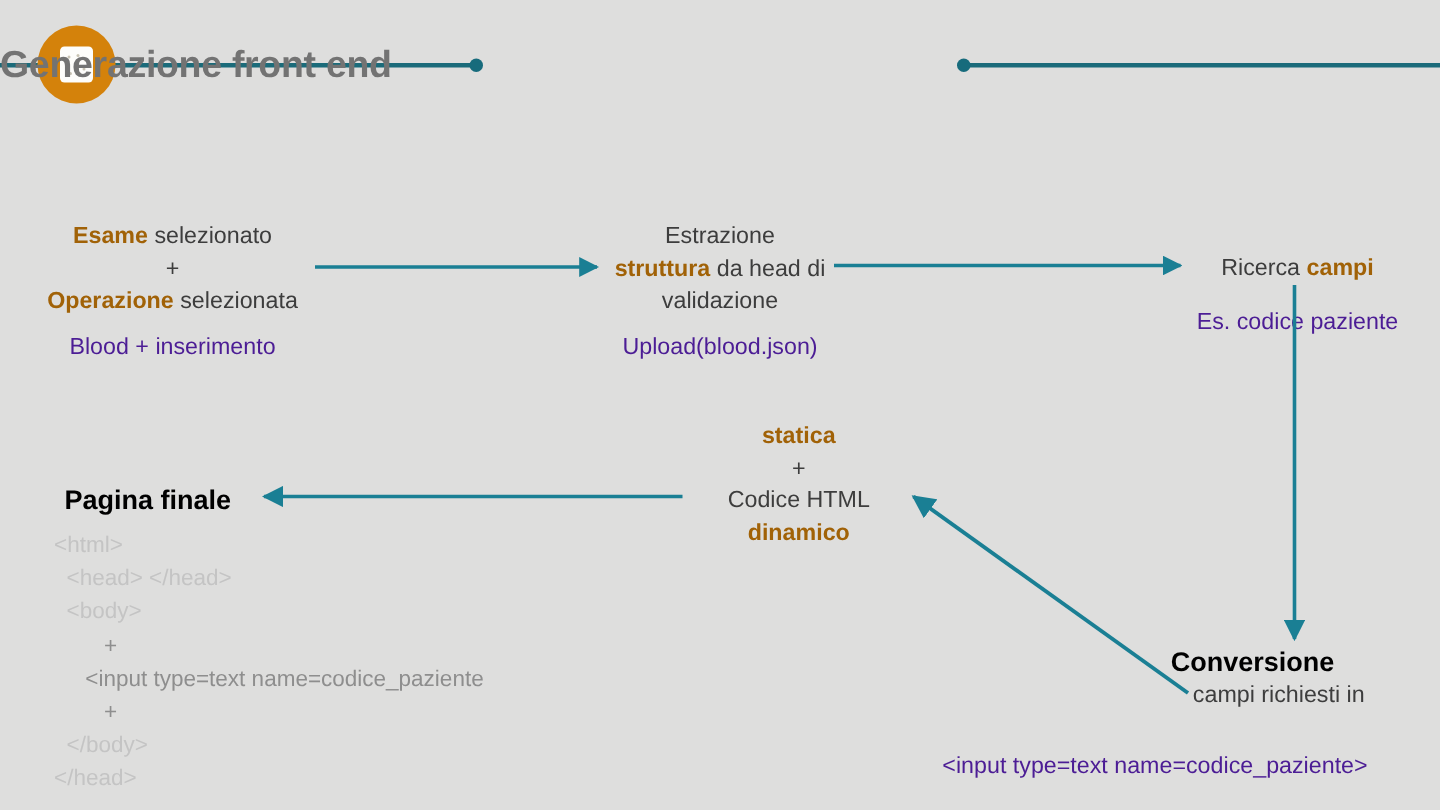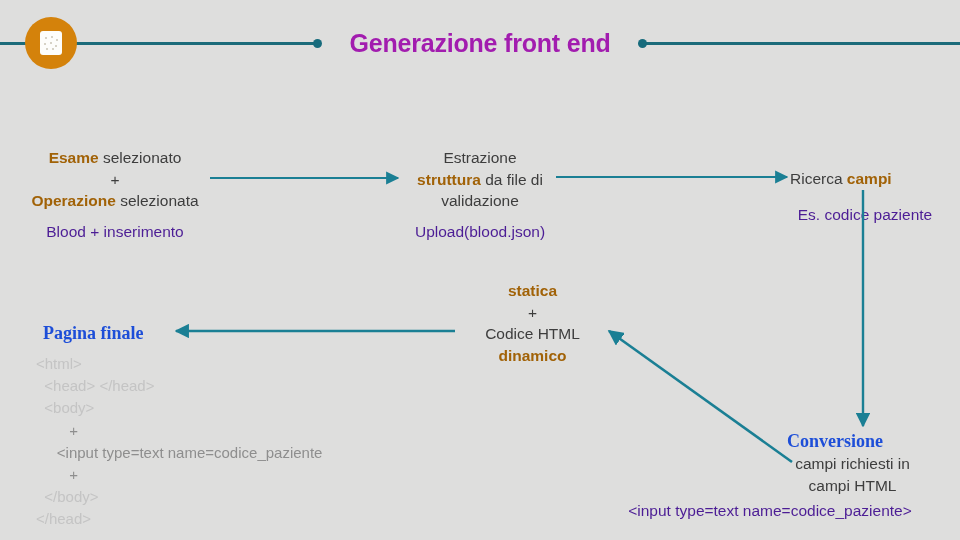--- a/index.html
+++ b/index.html
@@ -68,24 +68,23 @@
     width: 2px;
     height: 2px;
     border-radius: 50%;
   }
 
   .page-title {
     position: absolute;
     left: 0;
     right: 0;
     top: 29px;
-    text-align: center;
     font-size: 25px;
     font-weight: bold;
-    color: #a21caf;
+    color: #737373;
     font-family: "Liberation Sans Narrow", "Liberation Sans", sans-serif;
     letter-spacing: -0.2px;
   }
 
   
   .tnode {
     position: absolute;
     color: #3d3d3d;
     font-size: 15.5px;
     line-height: 21.5px;
@@ -95,24 +94,24 @@
   .sub {
     position: absolute;
     color: #4c1d95;
     font-size: 15.5px;
     line-height: 21px;
     font-family: "Liberation Sans", sans-serif;
   }
 
   .heading-teal {
     position: absolute;
-    color: #1d4ed8;
+    color: #000000;
     font-weight: bold;
     font-size: 18px;
-    font-family: Liberation Serif, serif;
+    font-family: Liberation Sans, sans-serif;
   }
 
   
   .codeblock {
     position: absolute;
     left: 36px;
     top: 353px;
     font-size: 15px;
     line-height: 22.2px;
     color: #c4c4c4;
@@ -155,44 +154,43 @@
 
   <div class="tnode" style="left:20px; top:147px; width:190px; text-align:center;">
     <div><span class="hl">Esame</span><span> selezionato</span></div>
     <div>+</div>
     <div><span class="hl">Operazione</span><span> selezionata</span></div>
   </div>
   <div class="sub" style="left:20px; top:221px; width:190px; text-align:center;">Blood + inserimento</div>
 
   <div class="tnode" style="left:400px; top:147px; width:160px; text-align:center;">
     <div>Estrazione</div>
-    <div><span class="hl">struttura</span><span> da file di</span></div>
+    <div><span class="hl">struttura</span><span> da head di</span></div>
     <div>validazione</div>
   </div>
   <div class="sub" style="left:390px; top:221px; width:180px; text-align:center;">Upload(blood.json)</div>
 
-  <div class="tnode" style="left:790px; top:168px; width:150px; ">
+  <div class="tnode" style="left:790px; top:168px; width:150px; text-align:center;">
     <div><span>Ricerca </span><span class="hl">campi</span></div>
   </div>
   <div class="sub" style="left:770px; top:204px; width:190px; text-align:center;">Es. codice paziente</div>
 
   <div class="tnode" style="left:455px; top:280px; width:155px; text-align:center;">
     <div class="hl">statica</div>
     <div>+</div>
     <div>Codice HTML</div>
     <div class="hl">dinamico</div>
   </div>
 
   <div class="heading-teal" style="left:43px; top:323px;">Pagina finale</div>
   <div class="codeblock"><div>&lt;html&gt;</div><div>  &lt;head&gt; &lt;/head&gt;</div><div>  &lt;body&gt;</div><div class="strong">        +</div><div class="strong">     &lt;input type=text name=codice_paziente</div><div class="strong">        +</div><div>  &lt;/body&gt;</div><div>&lt;/head&gt;</div></div>
 
   <div class="heading-teal" style="left:745px; top:431px; width:180px; text-align:center;">Conversione</div>
   <div class="tnode" style="left:770px; top:453px; width:165px; text-align:center;">
     <div>campi richiesti in</div>
-    <div>campi HTML</div>
   </div>
   <div class="sub" style="left:590px; top:500px; width:360px; text-align:center;">&lt;input type=text name=codice_paziente&gt;</div>
 
   <svg class="conn" style="left:0; top:0;" width="960" height="540">
     <defs>
       <marker id="ar" viewBox="0 0 10 10" refX="9" refY="5" markerWidth="6" markerHeight="6" orient="auto-start-reverse">
         <path d="M 0 0 L 10 5 L 0 10 z" fill="#1a7f94"></path>
       </marker>
     </defs>
 

